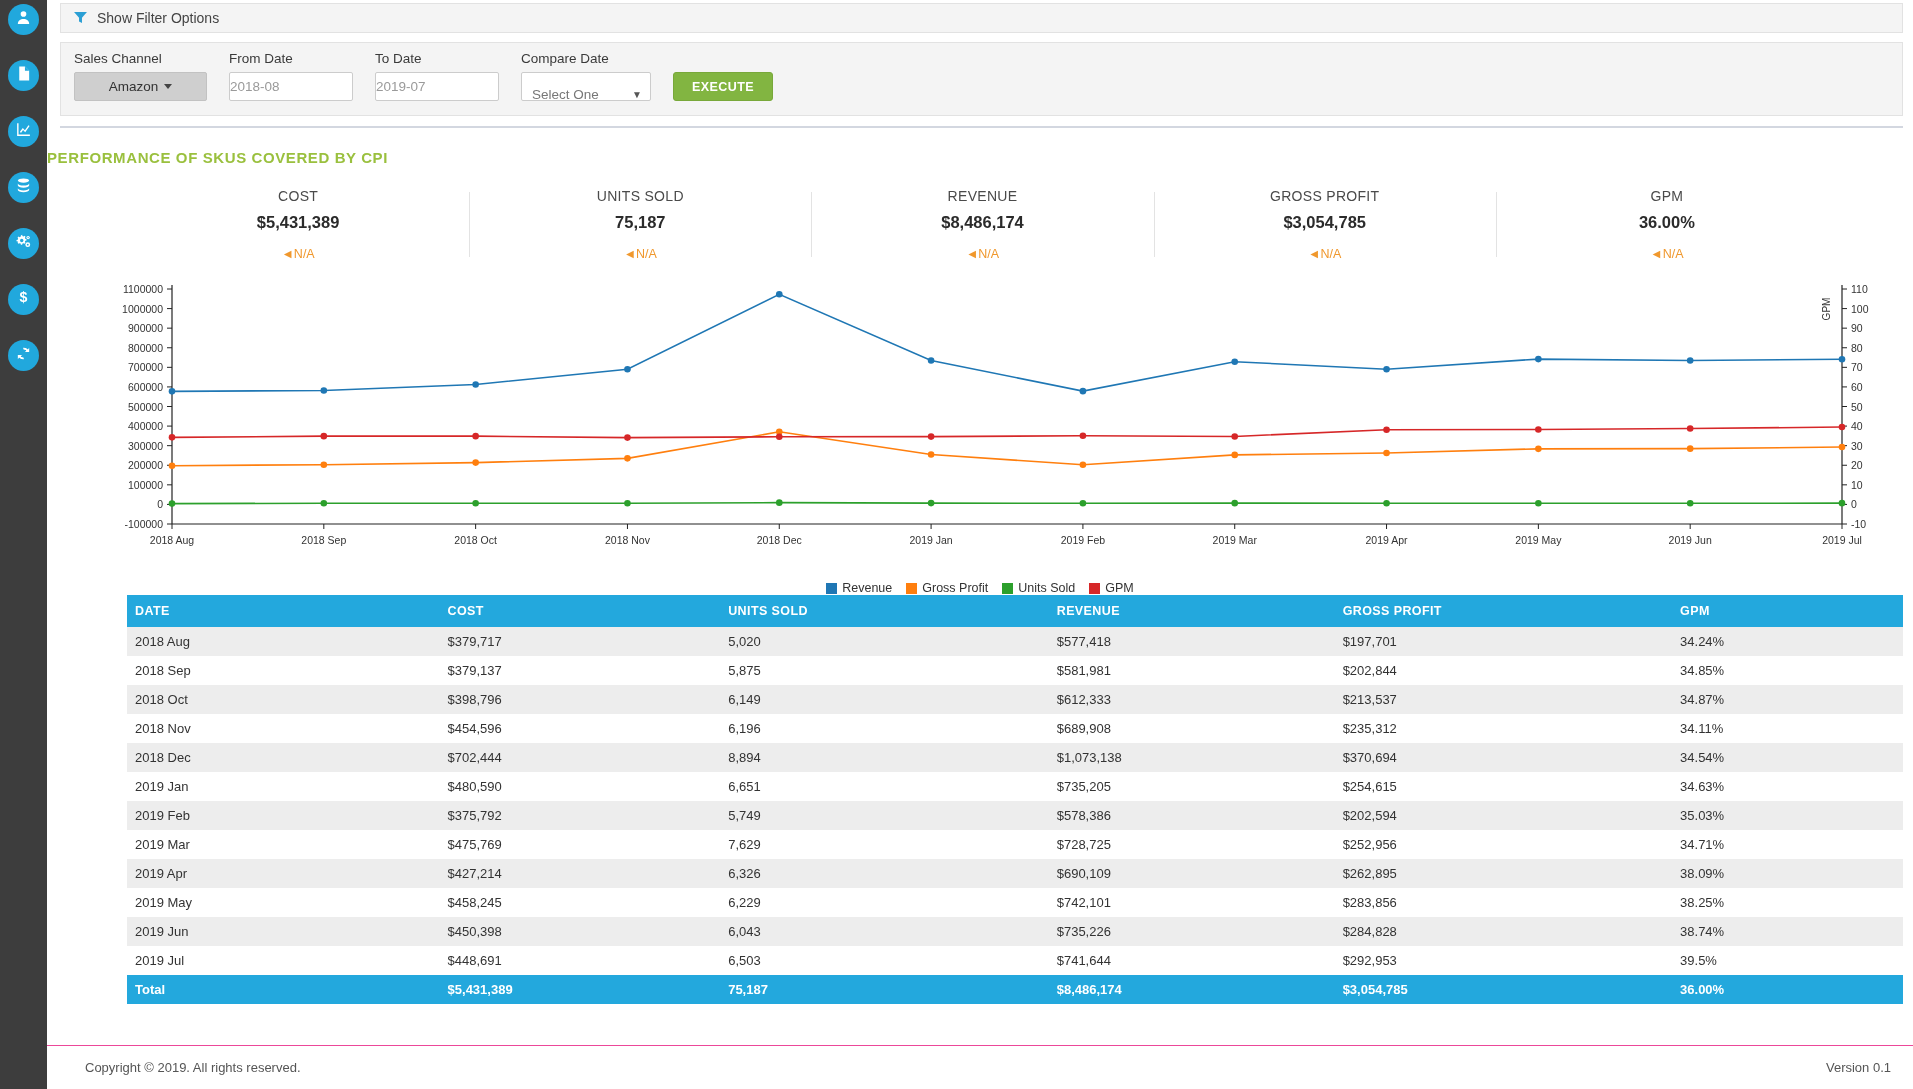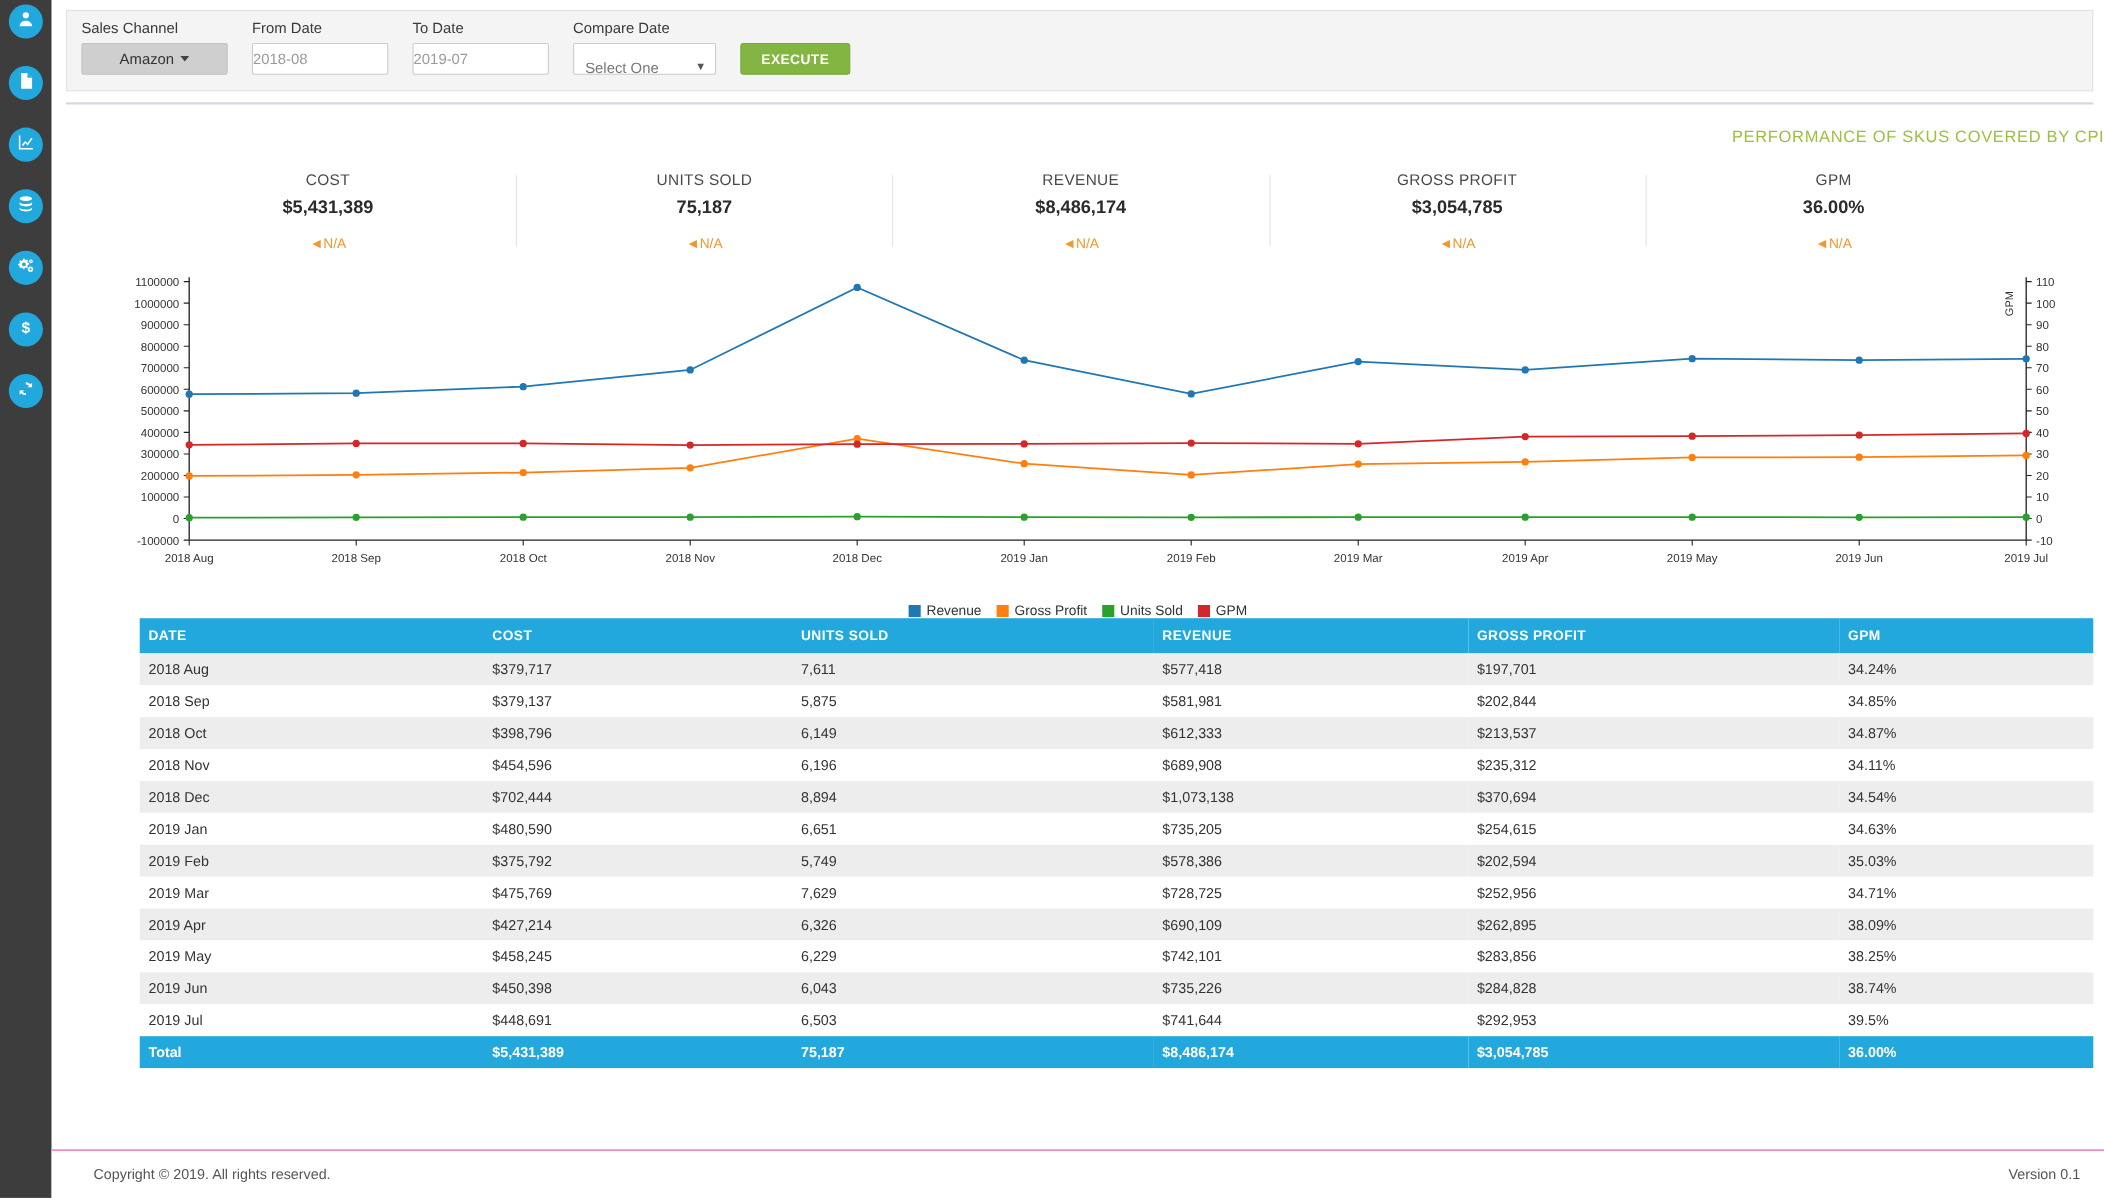--- a/index.html
+++ b/index.html
@@ -77,21 +77,21 @@
   .exec-btn {
     width: 100px; height: 29px; background: #82b541; border: 1px solid #78a83a;
     border-radius: 3px; color: #fff; font-size: 12.5px; font-weight: bold;
     display: flex; align-items: center; justify-content: center;
     letter-spacing: .4px; cursor: pointer;
   }
 
   .hr-thick { margin: 10px 10px 0 13px; height: 2px; background: #d3d7e0; }
 
   .panel-title {
-    text-align: right; color: #9ac03e; font-size: 15px; font-weight: normal;
+    text-align: left; color: #9ac03e; font-size: 15px; font-weight: bold;
     letter-spacing: .6px; margin-top: 21px;
   }
 
   
   .kpi-row { display: flex; margin-top: 22px; padding: 0 75px 0 80px; }
   .kpi { flex: 1 1 0; text-align: center; position: relative; }
   .kpi + .kpi::before {
     content:""; position:absolute; left:0; top:4px; bottom:4px; width:1px; background:#e3e3e3;
   }
   .kpi-label { font-size: 14px; color: #4a4a4a; letter-spacing: .3px; }
@@ -201,20 +201,28 @@
             <path d="M20 4v6h-6l2.2-2.2A6 6 0 0012 6V4a8 8 0 016 2.7z"></path>
             <path d="M12 20a8 8 0 01-7.5-5.3l2-.7A6 6 0 0012 18v2z"></path>
             <path d="M4 20v-6h6l-2.2 2.2A6 6 0 0012 18v2a8 8 0 01-6-2.7z"></path>
           </svg>
       </span>
     </div>
   </div>
 
   <div class="content">
 
+    <div class="filter-bar">
+      <span class="funnel">
+        <svg viewBox="0 0 14 13">
+            <path d="M0 0h14L8.6 6.2V12L5.4 10.3V6.2z"></path>
+          </svg>
+      </span>
+      <span class="filter-bar-label">Show Filter Options</span>
+    </div>
 
     <div class="filter-panel">
       <div class="field">
         <span class="field-label">Sales Channel</span>
         <div class="dropdown-gray">
           <span>Amazon</span>
           <span class="caret-dn"></span>
         </div>
       </div>
 
@@ -446,21 +454,21 @@
               <th>UNITS SOLD</th>
               <th>REVENUE</th>
               <th>GROSS PROFIT</th>
               <th>GPM</th>
             </tr>
         </thead>
         <tbody id="tbody">
             <tr class="odd">
               <td>2018 Aug</td>
               <td>$379,717</td>
-              <td>7,611</td>
+              <td>5,020</td>
               <td>$577,418</td>
               <td>$197,701</td>
               <td>34.24%</td>
             </tr>
             <tr class="even">
               <td>2018 Sep</td>
               <td>$379,137</td>
               <td>5,875</td>
               <td>$581,981</td>
               <td>$202,844</td>

